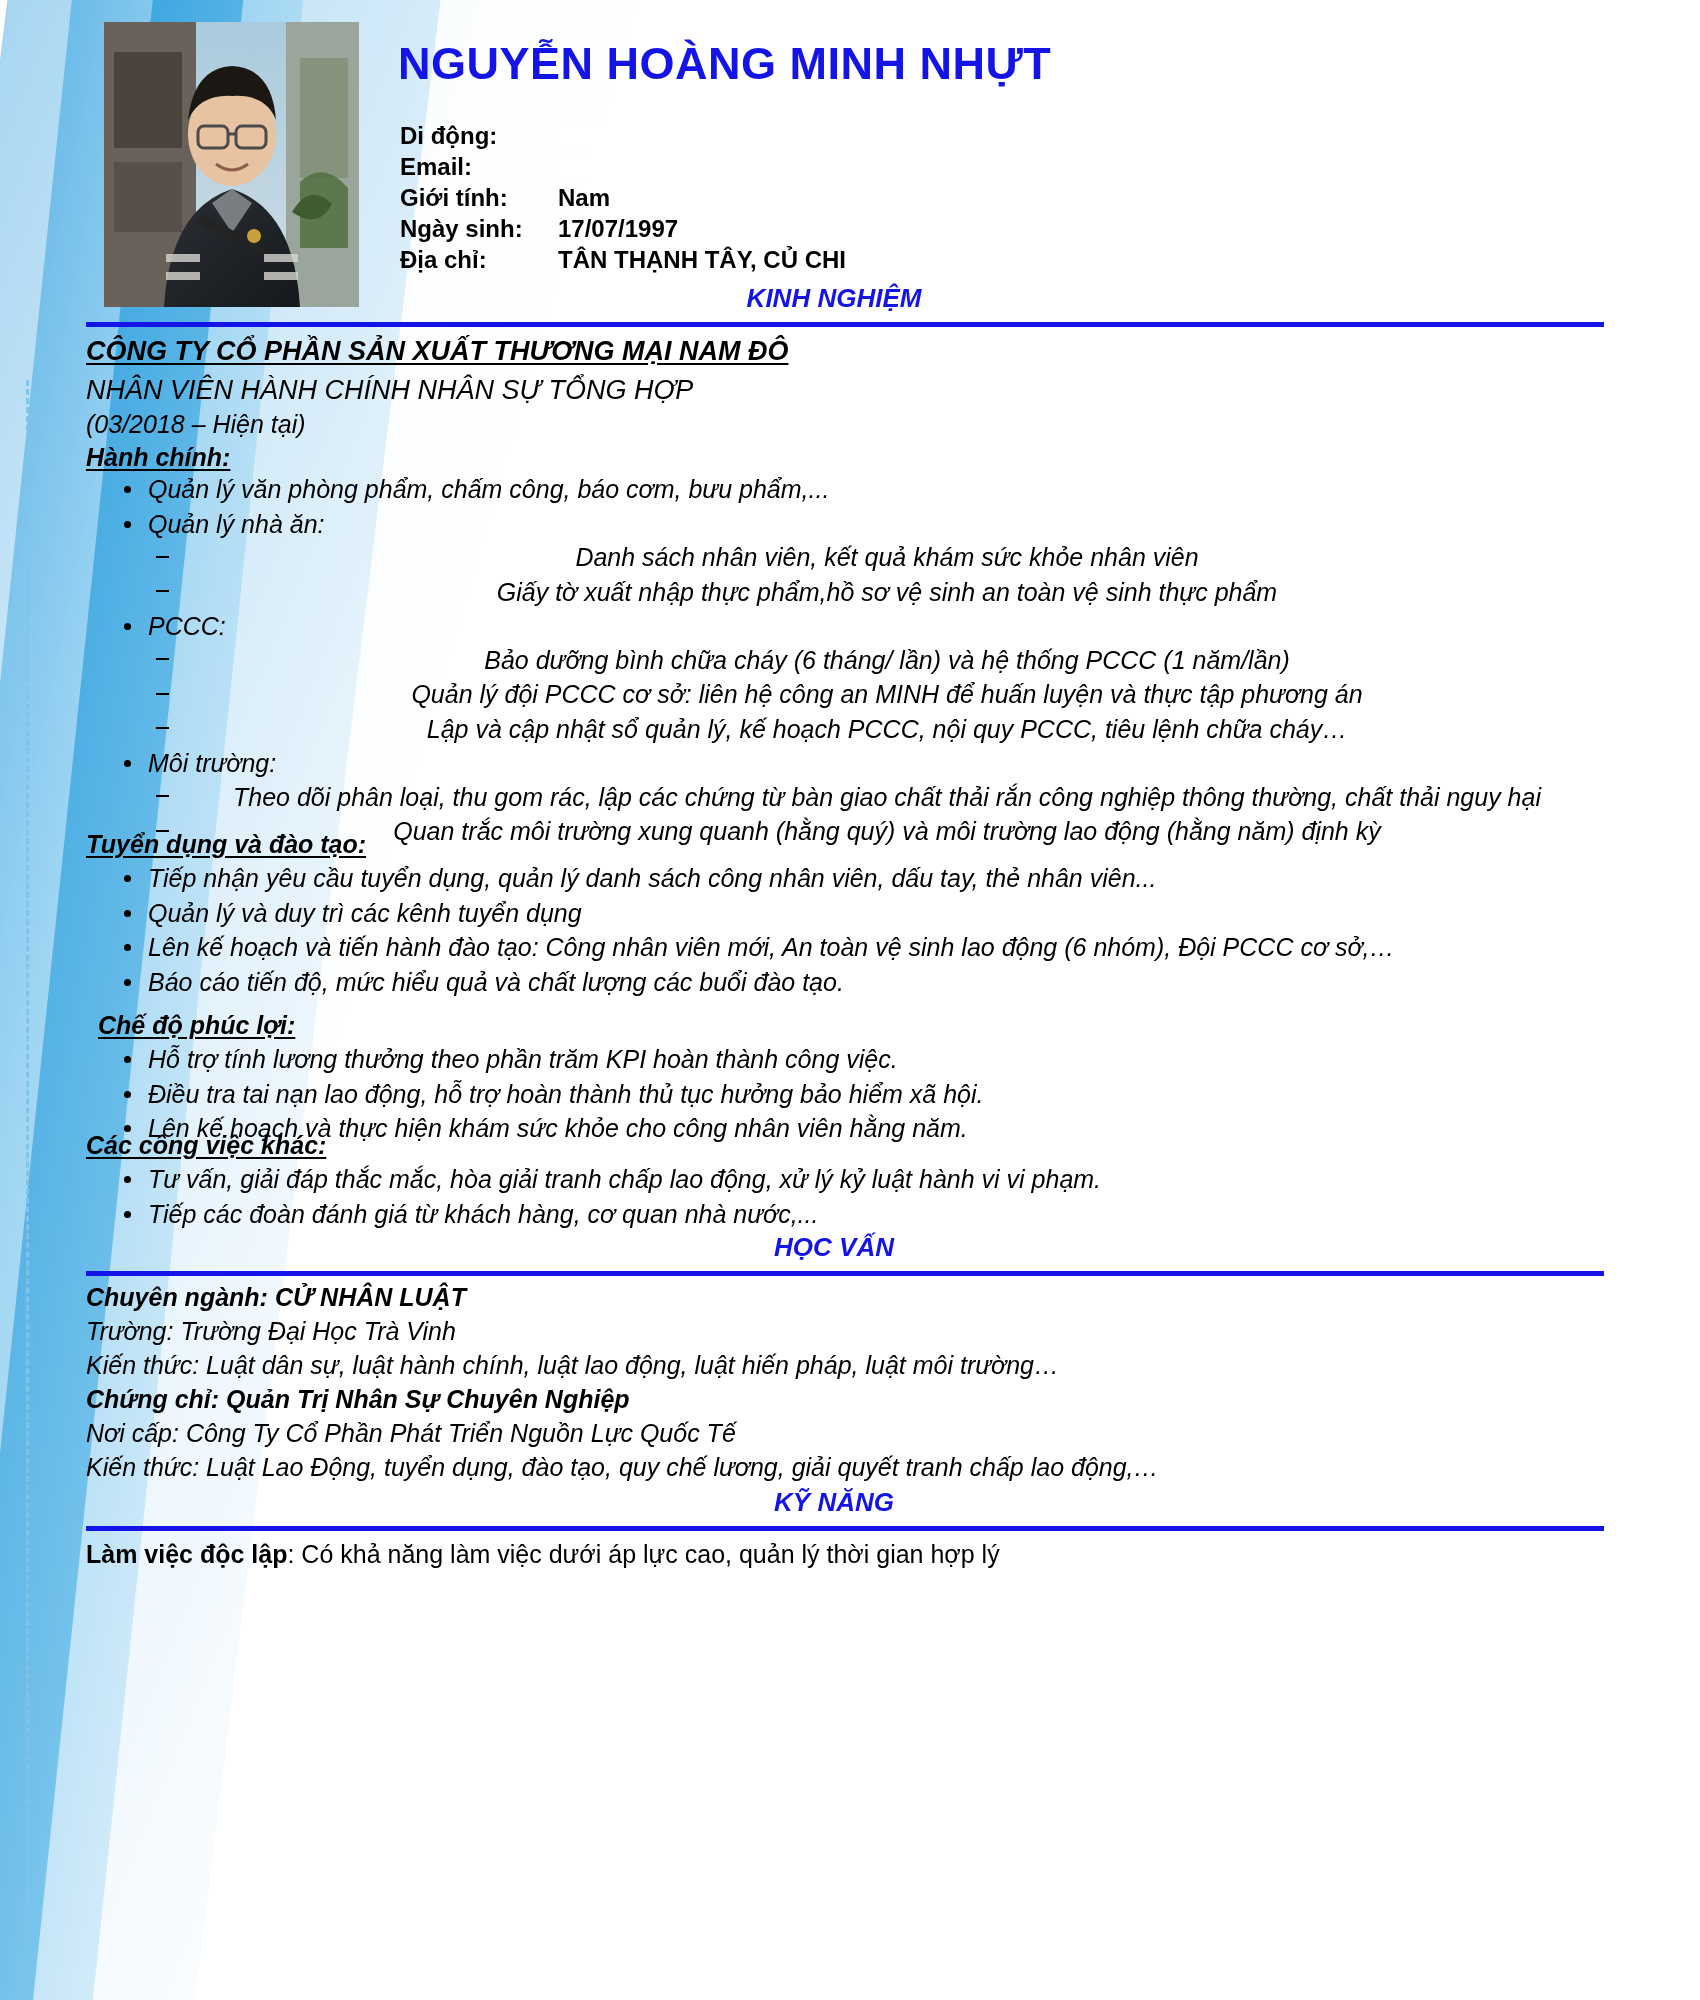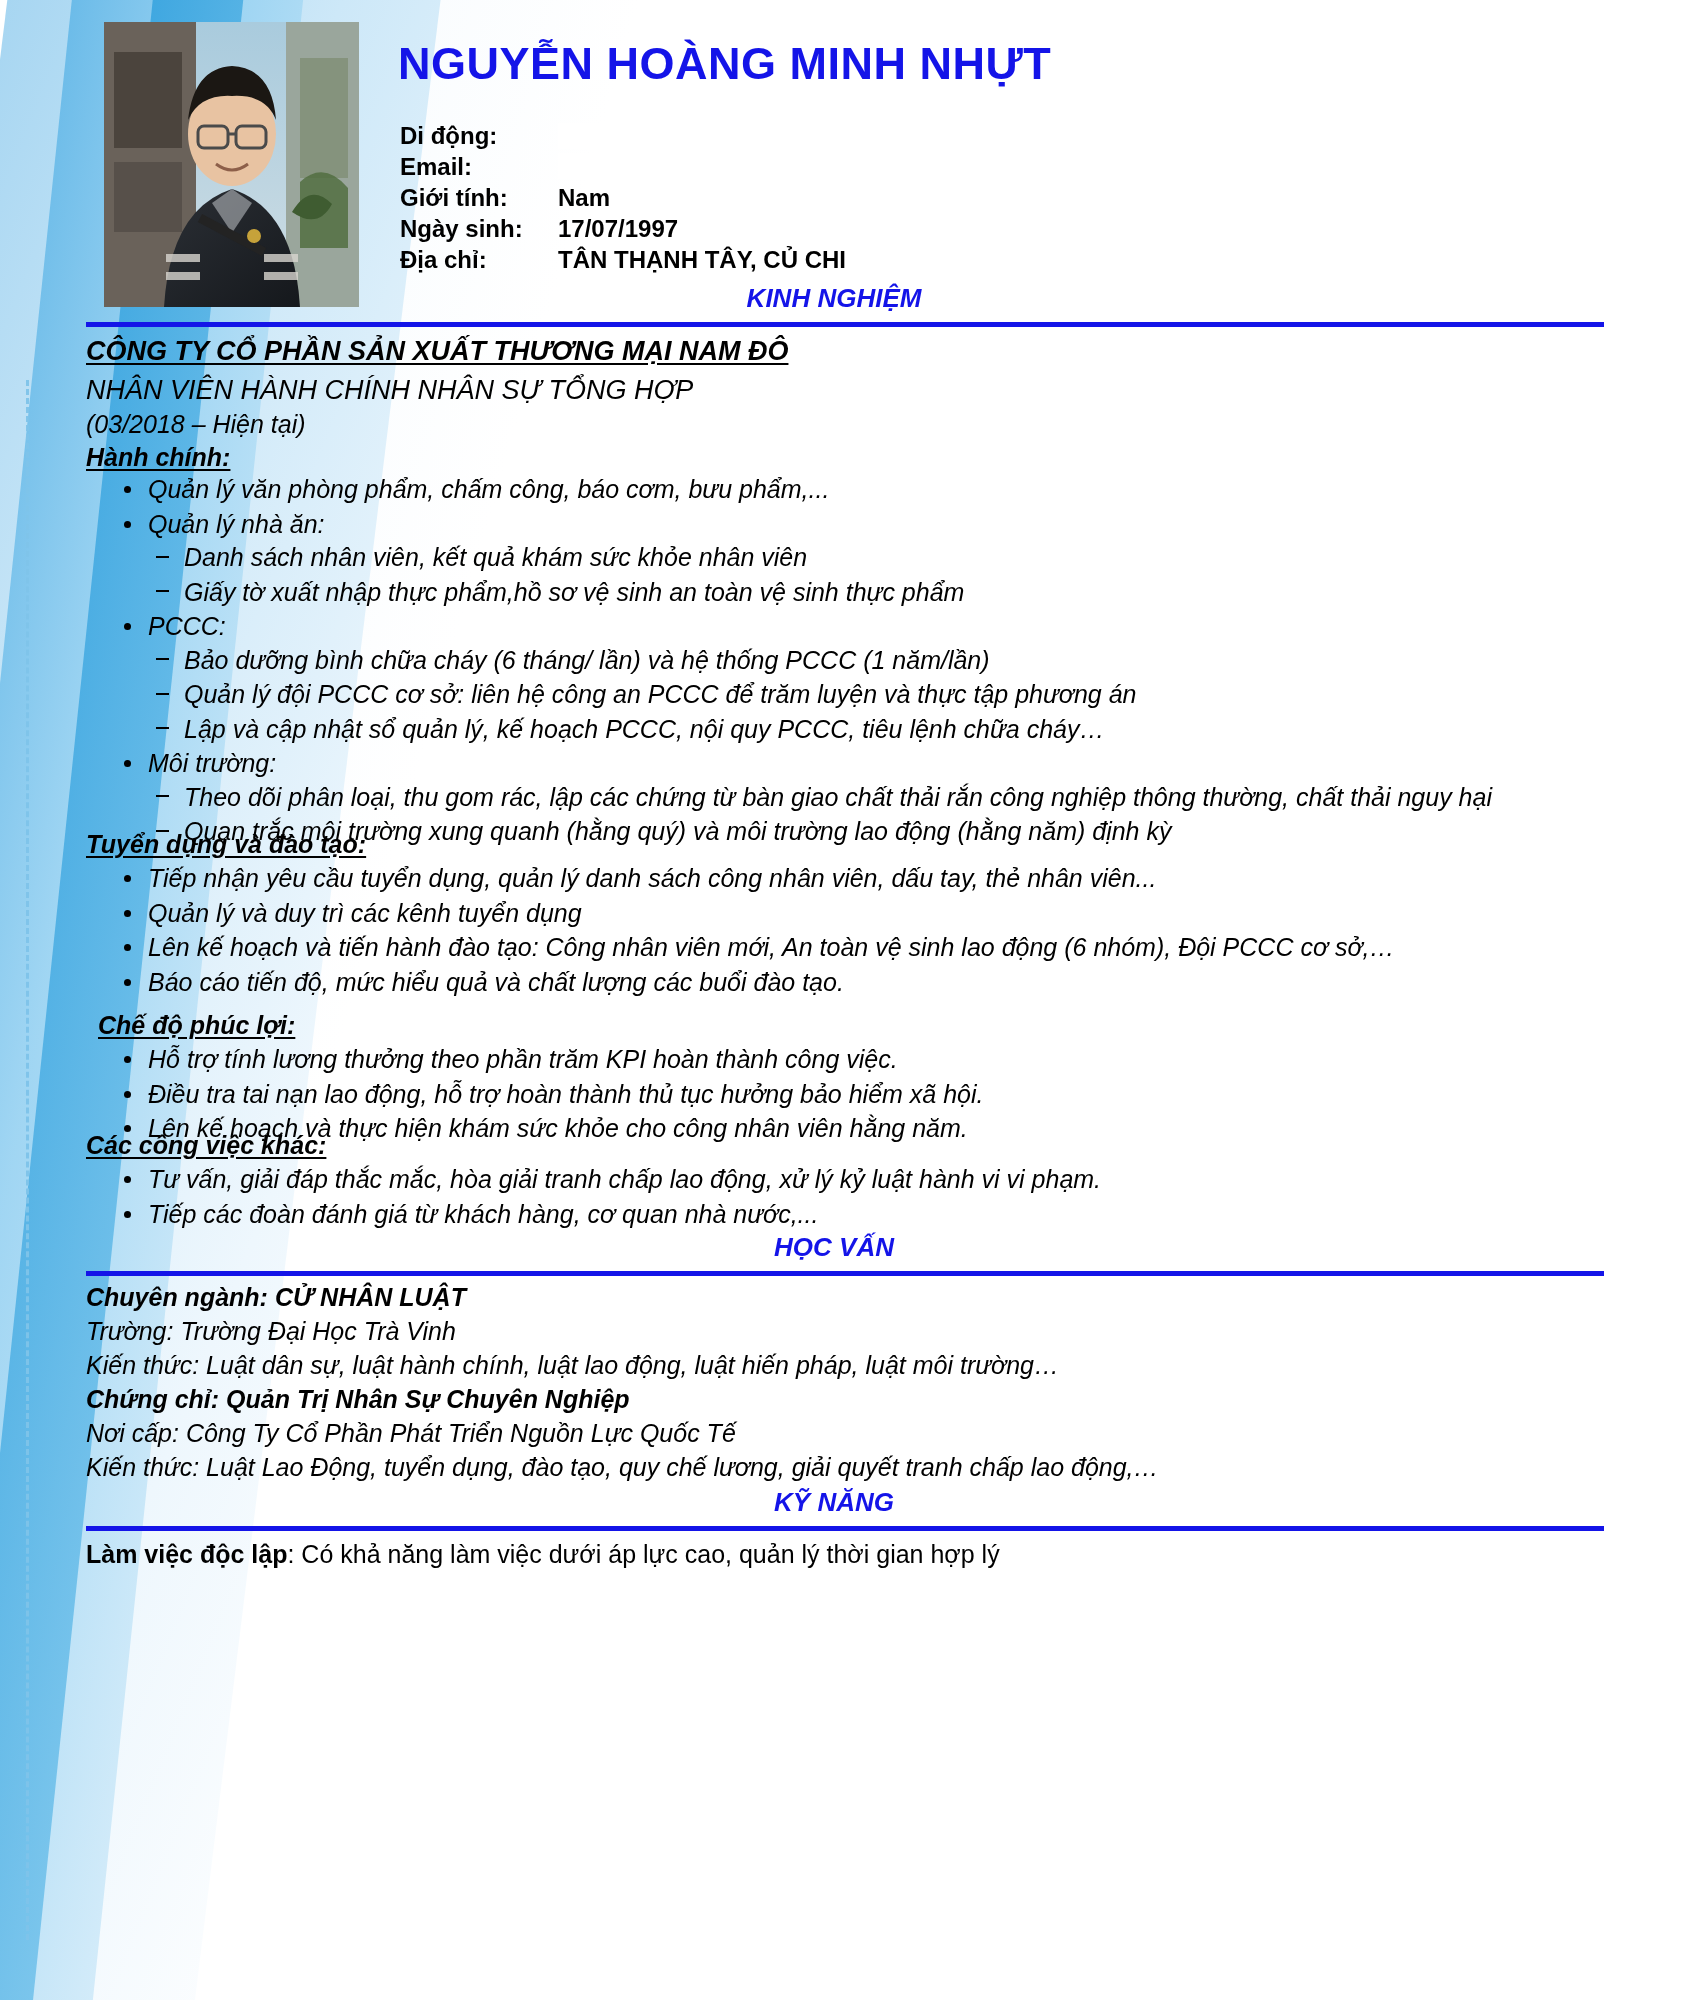--- a/index.html
+++ b/index.html
@@ -138,21 +138,21 @@
     font-size: 25px;
     font-style: italic;
     line-height: 1.30;
     padding-left: 38px;
     margin: 0 0 2px 0;
   }
   ul.l1 > li > .bul {
     position: absolute; left: 14px; top: .52em;
     width: 7px; height: 7px; background: #000; border-radius: 50%;
   }
-  ul.l2 { list-style: none; margin: 1px 0 1px 0; padding: 0; }
+  ul.l2 { list-style: none; margin: 1px 0 1px 0; padding: 0; text-align: center; }
   ul.l2 > li {
     position: relative;
     font-size: 25px;
     font-style: italic;
     line-height: 1.30;
     padding-left: 36px;
     margin: 0 0 2px 0;
   }
   ul.l2 > li > .dsh {
     position: absolute; left: 8px; top: .58em;
@@ -267,21 +267,21 @@
       <li><span class="bul"></span><span>Quản lý văn phòng phẩm, chấm công, báo cơm, bưu phẩm,...</span></li>
       <li><span class="bul"></span><span>Quản lý nhà ăn:</span>
         <ul class="l2">
           <li><span class="dsh"></span><span>Danh sách nhân viên, kết quả khám sức khỏe nhân viên</span></li>
           <li><span class="dsh"></span><span>Giấy tờ xuất nhập thực phẩm,hồ sơ vệ sinh an toàn vệ sinh thực phẩm</span></li>
         </ul>
       </li>
       <li><span class="bul"></span><span>PCCC:</span>
         <ul class="l2">
           <li><span class="dsh"></span><span>Bảo dưỡng bình chữa cháy (6 tháng/ lần) và hệ thống PCCC (1 năm/lần)</span></li>
-          <li><span class="dsh"></span><span>Quản lý đội PCCC cơ sở: liên hệ công an PCCC để trăm luyện và thực tập phương án</span></li>
+          <li><span class="dsh"></span><span>Quản lý đội PCCC cơ sở: liên hệ công an MINH để huấn luyện và thực tập phương án</span></li>
           <li><span class="dsh"></span><span>Lập và cập nhật sổ quản lý, kế hoạch PCCC, nội quy PCCC, tiêu lệnh chữa cháy…</span></li>
         </ul>
       </li>
       <li><span class="bul"></span><span>Môi trường:</span>
         <ul class="l2">
           <li><span class="dsh"></span><span>Theo dõi phân loại, thu gom rác, lập các chứng từ bàn giao chất thải rắn công nghiệp thông thường, chất thải nguy hại</span></li>
           <li><span class="dsh"></span><span>Quan trắc môi trường xung quanh (hằng quý) và môi trường lao động (hằng năm) định kỳ</span></li>
         </ul>
       </li>
     </ul>

